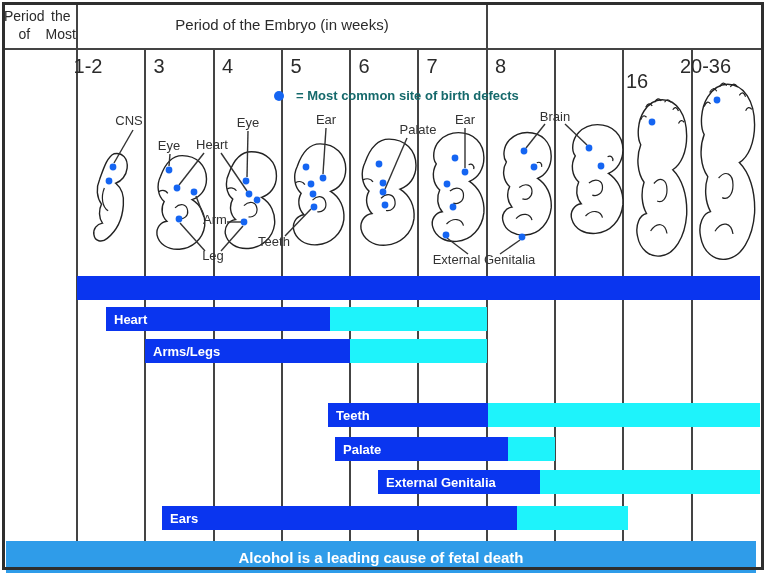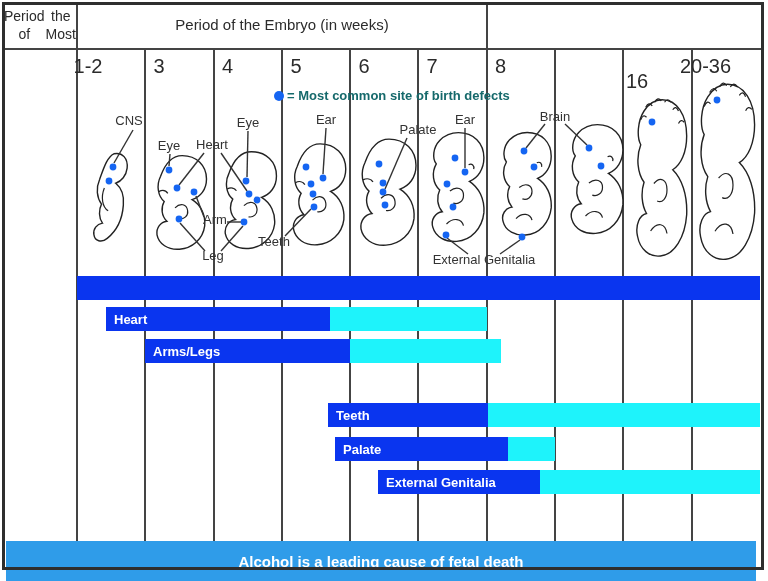--- a/index.html
+++ b/index.html
@@ -7,33 +7,33 @@
          font-family:"Liberation Sans",sans-serif;color:#2b2b2b;}
   .frame{position:absolute;left:2px;top:2px;width:762px;height:568px;
          border:3px solid #2e2e2e;box-sizing:border-box;z-index:6;pointer-events:none;}
   .vline{position:absolute;width:2px;background:#444;z-index:1;}
   .hline{position:absolute;left:4px;top:48px;width:758px;height:2px;background:#444;z-index:1;}
   .hdr{position:absolute;top:3px;height:45px;display:flex;align-items:center;
        justify-content:center;text-align:center;font-size:15px;line-height:1.25;z-index:2;}
   .hdr.ovum{left:4px;width:73px;font-size:14px;flex-direction:row;}
   .week{position:absolute;top:52px;height:28px;line-height:28px;text-align:center;
         font-size:20px;z-index:2;padding-left:48px;}
-  .legend{position:absolute;left:274px;top:88px;display:flex;align-items:center;gap:3px;
+  .legend{position:absolute;left:274px;top:88px;display:flex;align-items:center;gap:12px;
           z-index:3;font-size:13px;font-weight:bold;color:var(--legend-text,#15696b);}
   .ldot{width:10px;height:10px;border-radius:50%;background:var(--dot-blue,#1565f2);display:inline-block;}
   #art{position:absolute;left:0;top:0;z-index:2;pointer-events:none;}
   #art .figmain{fill:#fff;stroke:#222;stroke-width:1.4;vector-effect:non-scaling-stroke;}
   #art .figline{fill:none;stroke:#222;stroke-width:1.2;vector-effect:non-scaling-stroke;}
   #art line{stroke:#333;stroke-width:1.4;}
   #art text{font-family:"Liberation Sans",sans-serif;font-size:13px;fill:#333;}
   .bar{position:absolute;height:24px;background:var(--bar-cyan,#1ef3fb);z-index:3;}
   .bardark{position:absolute;left:0;top:0;height:100%;background:var(--bar-blue,#0a35ef);}
   .barlabel{position:absolute;left:8px;top:0;height:100%;display:flex;align-items:center;
             color:#fff;font-size:13px;font-weight:bold;white-space:nowrap;z-index:1;}
-  .banner{position:absolute;left:6px;top:541px;width:750px;height:40px;z-index:4;
+  .banner{position:absolute;left:6px;top:541px;width:750px;height:32px;z-index:4;
           background:var(--banner-blue,#2f9ce9);color:#fff;font-size:15px;font-weight:bold;
           display:flex;align-items:center;justify-content:center;}
 </style>
 </head>
 <body>
 
 <div id="stage">
 
   <div class="hline"></div>
 
@@ -182,29 +182,33 @@
     <div class="week" style="left: 418px; width: 69px;">8</div>
     <div class="week" style="left: 555px; width: 68px; margin-top: 15px;">16</div>
     <div class="week" style="left: 623px; width: 69px;">20-36</div>
     <div class="bar" style="left: 77px; top: 276px; width: 683px; height: 24px;">
       <div class="bardark" style="width: 683px;"></div>
     </div>
     <div class="bar" style="left: 106px; top: 307px; width: 381px; height: 24px;">
       <div class="bardark" style="width: 224px;"></div>
       <span class="barlabel">Heart</span>
     </div>
-    <div class="bar" style="left: 145px; top: 339px; width: 342px; height: 24px; padding-left: 14px;">
+    <div class="bar" style="left: 145px; top: 339px; width: 342px; height: 24px;">
       <div class="bardark" style="width: 205px;"></div>
       <span class="barlabel">Arms/Legs</span>
     </div>
     <div class="bar" style="left: 328px; top: 403px; width: 432px; height: 24px;">
       <div class="bardark" style="width: 160px;"></div>
       <span class="barlabel">Teeth</span>
     </div>
     <div class="bar" style="left: 335px; top: 437px; width: 220px; height: 24px;">
       <div class="bardark" style="width: 173px;"></div>
       <span class="barlabel">Palate</span>
     </div>
     <div class="bar" style="left: 378px; top: 470px; width: 382px; height: 24px;">
       <div class="bardark" style="width: 162px;"></div>
       <span class="barlabel">External Genitalia</span>
     </div>
+    <div class="bar" style="left: 162px; top: 506px; width: 466px; height: 24px;">
+      <div class="bardark" style="width: 355px;"></div>
+      <span class="barlabel">Ears</span>
+    </div>
   </div>
 
 </body></html>

